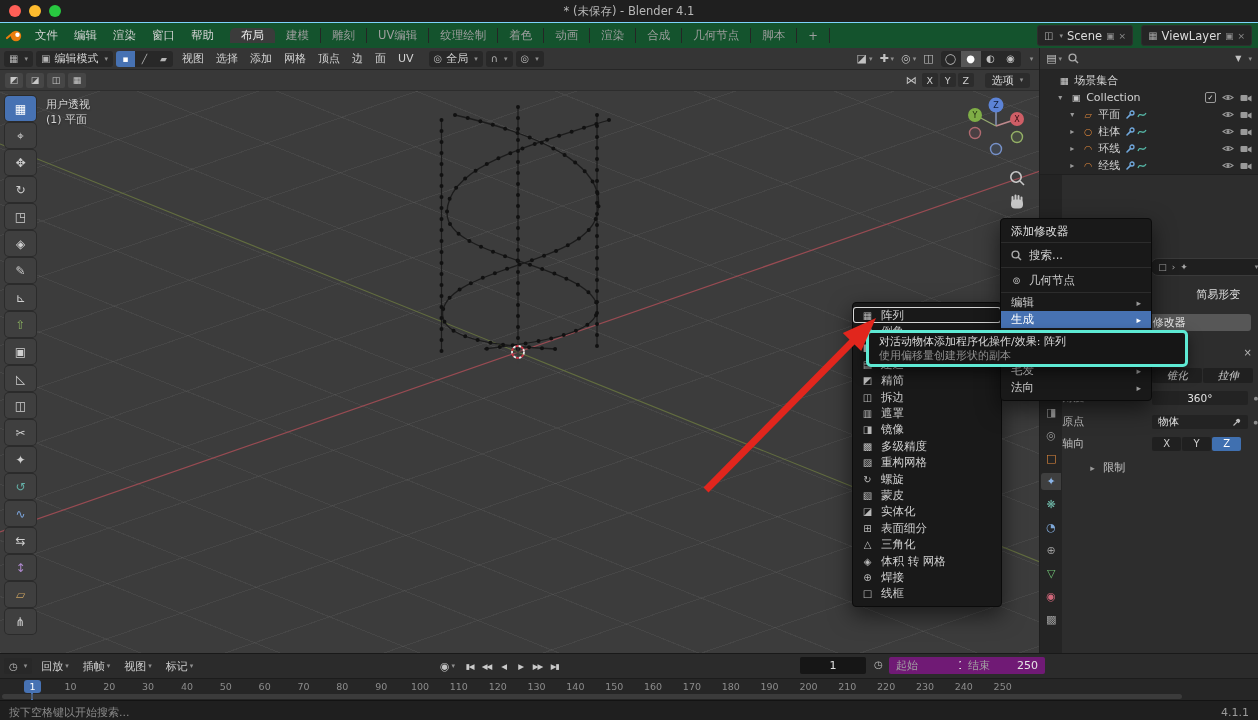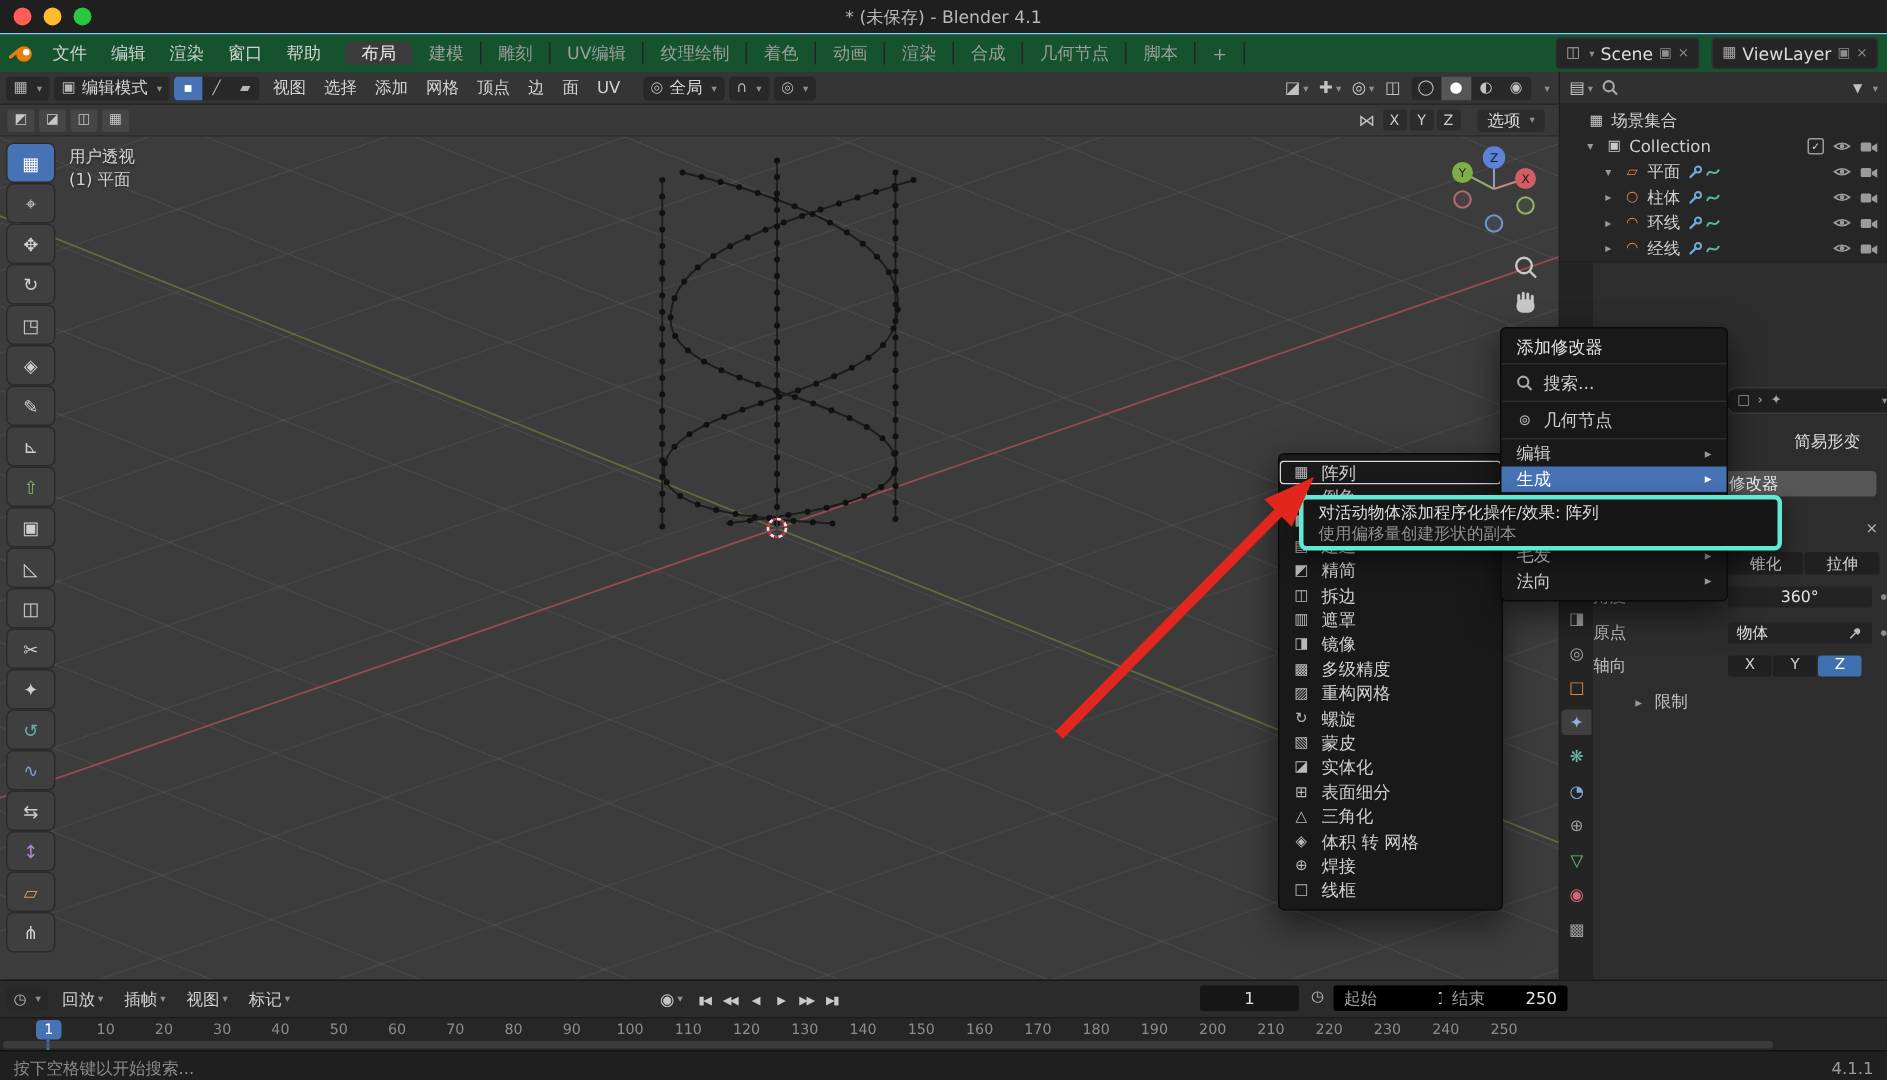--- a/index.html
+++ b/index.html
@@ -114,21 +114,21 @@
   .tt2{font-size:11px;color:#8f8f8f;line-height:13px;white-space:nowrap;}
   .arrow-svg{position:absolute;left:0;top:0;z-index:50;pointer-events:none;}
   .watermark{position:absolute;left:1084px;top:682px;z-index:30;font-size:21px;color:#f5f5f5;font-weight:500;letter-spacing:.3px;}
   
   .timeline{height:24px;background:#2b2b2b;border-top:1px solid #191919;position:relative;display:flex;align-items:center;gap:2px;padding:0 4px;color:#c8c8c8;}
   .tl-menu{padding:1px 7px;display:flex;align-items:center;color:#d0d0d0;}
   .transport{position:absolute;left:440px;display:flex;align-items:center;gap:2px;}
   .tbtn{width:17px;height:16px;display:flex;align-items:center;justify-content:center;color:#cacaca;font-size:7.5px;letter-spacing:-1px;}
   .frame-field{position:absolute;left:800px;top:3px;width:66px;height:17px;background:#161616;border-radius:2px;display:flex;align-items:center;justify-content:center;color:#e0e0e0;}
   .clock{position:absolute;left:874px;top:5px;color:#b5b5b5;font-size:10px;}
-  .range-field{position:absolute;top:3px;height:17px;background:#000000;border-radius:2px;display:flex;align-items:center;justify-content:space-between;padding:0 7px;text-align:right;}
+  .range-field{position:absolute;top:3px;height:17px;background:#701a75;border-radius:2px;display:flex;align-items:center;justify-content:space-between;padding:0 7px;text-align:right;}
   .range-field .rl{color:#a2a2a2;}
   .range-field .rv{color:#e6e6e6;}
   .ruler{height:21px;background:#262626;border-top:1px solid #1c1c1c;position:relative;}
   .ticks{position:absolute;left:51px;top:0;display:flex;}
   .tick{width:38.85px;text-align:center;font-size:9.5px;color:#8c8c8c;line-height:16px;}
   .playhead{position:absolute;left:24px;top:1px;width:17px;height:13px;background:#4772b3;border-radius:3px;color:#fff;font-size:9.5px;text-align:center;line-height:13px;}
   .playline{position:absolute;left:31px;top:14px;width:2px;height:7px;background:#4772b3;}
   .scrollbar{position:absolute;left:2px;bottom:1px;width:1180px;height:5px;background:#4d4d4d;border-radius:2.5px;opacity:.55;}
   .statusbar{height:23px;background:#1f1f1f;border-top:1px solid #131313;display:flex;align-items:center;padding:0 9px;color:#8a8a8a;}
   .version{margin-left:auto;color:#9a9a9a;}
@@ -632,21 +632,21 @@
           <div class="add-mod-btn">添加修改器</div>
           <div class="mod-header">
             <span class="mh-ic">✦</span>
             <span class="caret">▾</span>
             <span class="mh-ic on">▣</span>
             <span class="mh-ic on">◉</span>
             <span class="mh-ic">▢</span>
             <span class="mh-ic">▦</span>
             <span style="margin-left:auto" class="mh-ic">×</span>
           </div>
-          <div class="prow" style="top:193px;">
+          <div class="prow" style="top:193px;font-style:italic;">
             <span class="plabel"></span>
             <span class="seg">
 
             <span class="mbtn">锥化</span>
                 <span class="mbtn">拉伸</span>
               </span>
           </div>
           <div class="prow" style="top:215px;">
             <span class="plabel">角度</span>
             <span class="pfield">360°</span>

